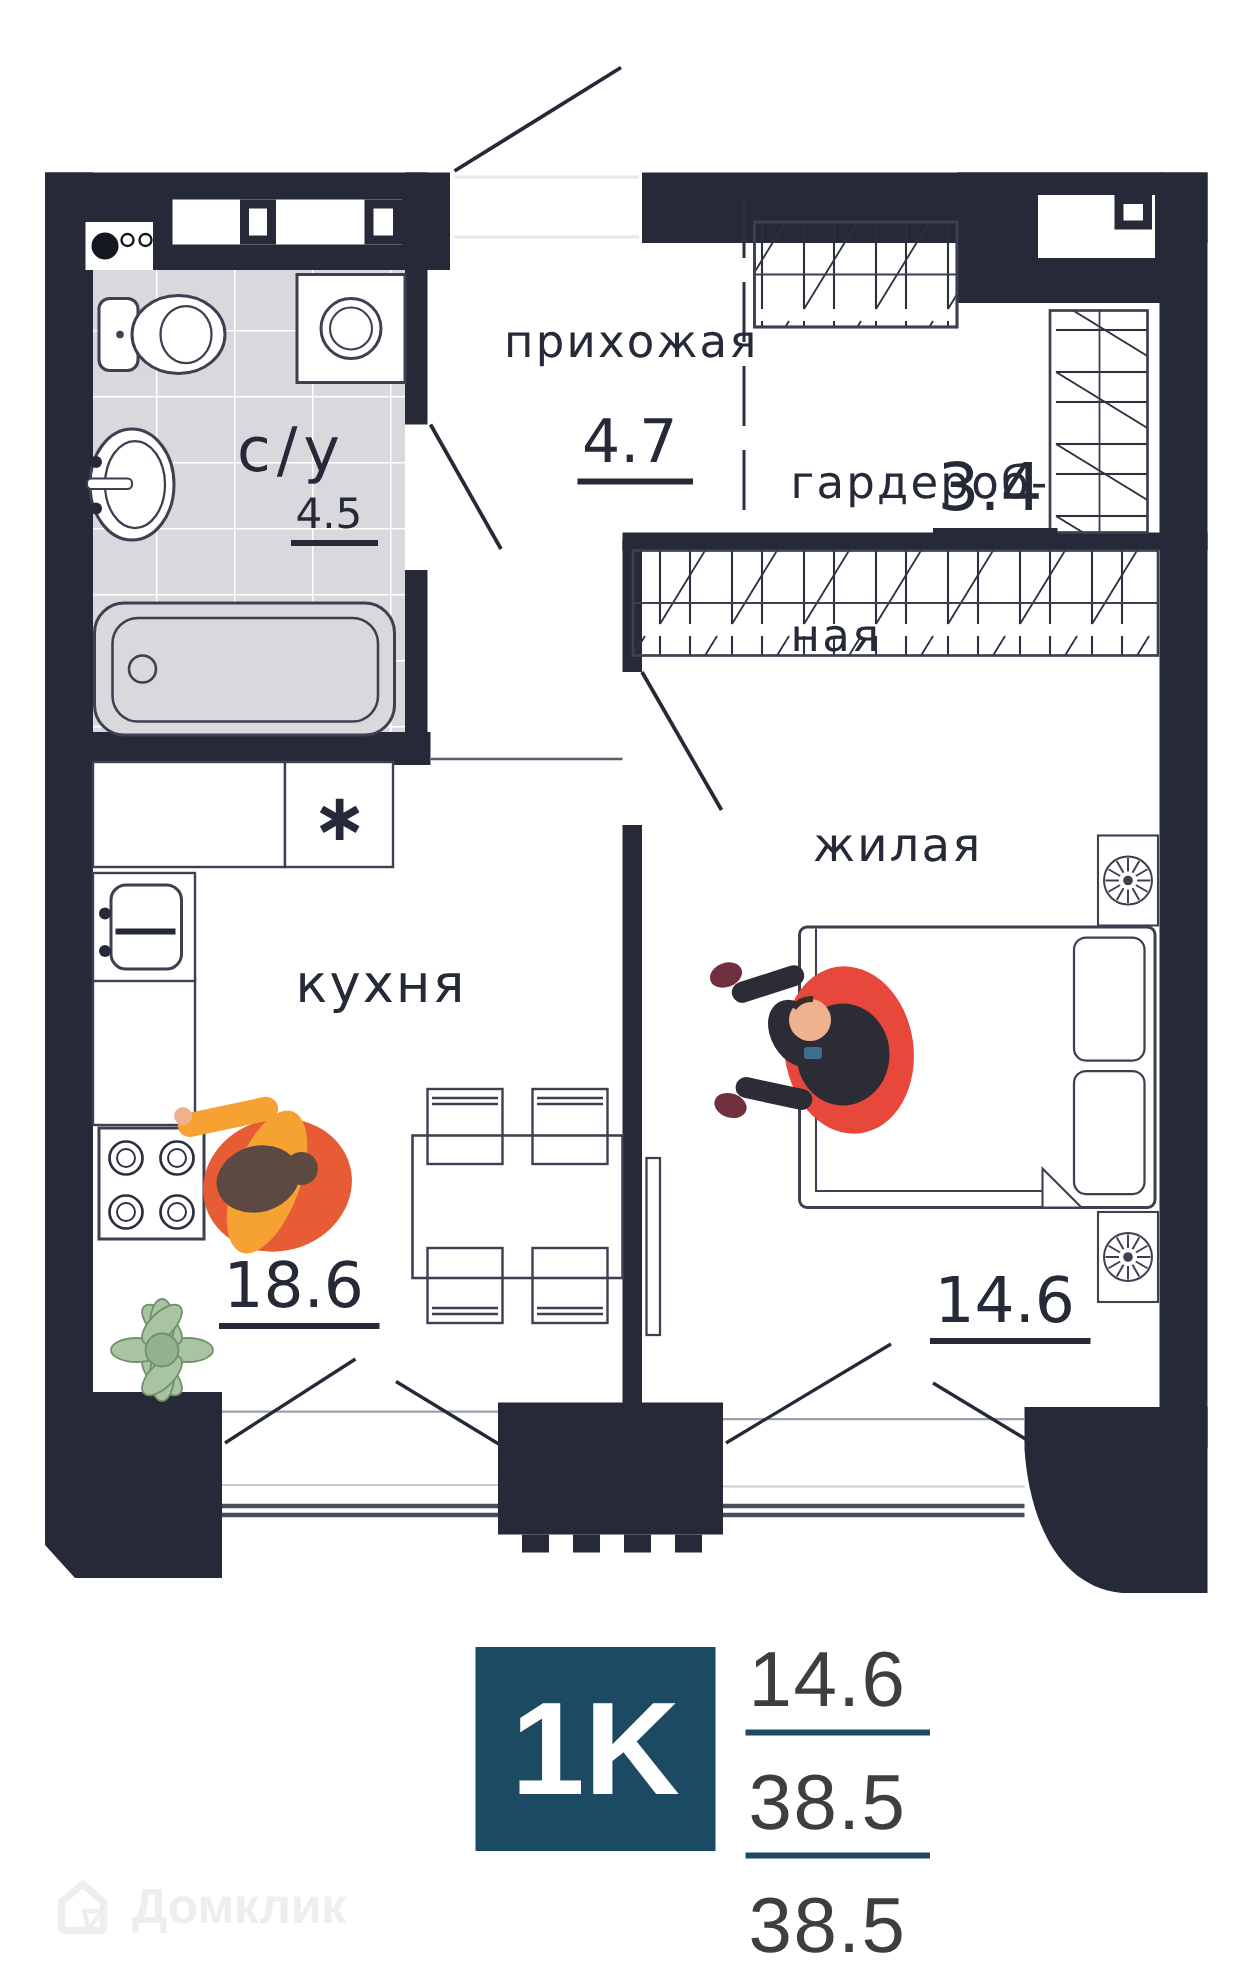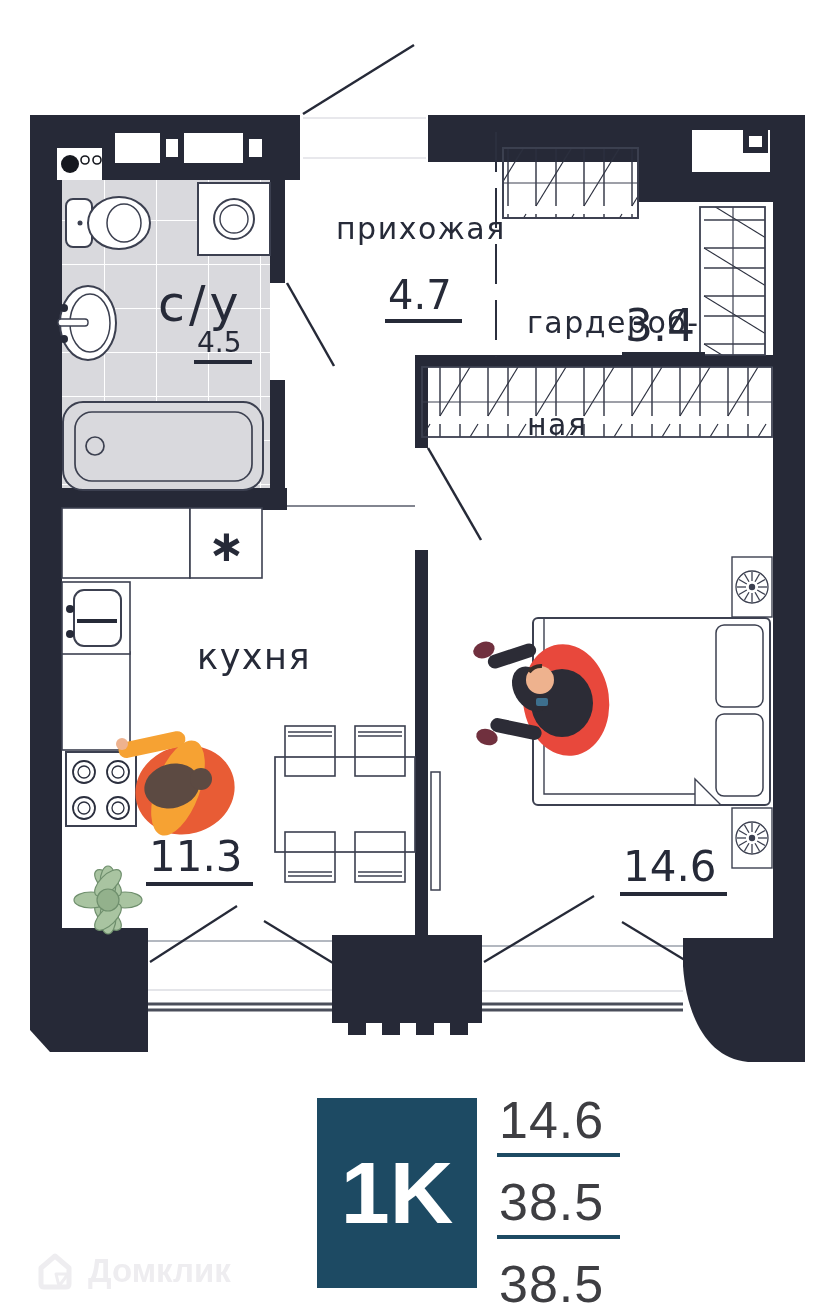--- a/index.html
+++ b/index.html
@@ -261,39 +261,40 @@
   </div>
 
   <div class="abs room-name" style="left:527px;top:238px;font-size:30px;line-height:34px">
     <div>гардероб-</div>
     <div>ная</div>
   </div>
   <div class="abs" style="left:622px;top:300px;font-size:44px">
     <span class="area-num">3.4</span>
   </div>
 
-  <div class="abs room-name" style="left:158px;top:278px;font-size:49px;letter-spacing:4px">с/у</div>
+  <div class="abs room-name" style="left:158px;top:278px;font-size:41px;letter-spacing:4px">с/у</div>
   <div class="abs" style="left:194px;top:326px;font-size:28px">
     <span class="area-num">4.5</span>
   </div>
 
   <div class="abs room-name" style="left:197px;top:638px;font-size:35px">кухня</div>
   <div class="abs" style="left:146px;top:832px;font-size:42px">
-    <span class="area-num">11.3</span>
+    <span class="area-num">18.6</span>
   </div>
 
   <div class="abs room-name" style="left:542px;top:474px;font-size:31px;line-height:36px">
+    <div>жилая</div>
   </div>
   <div class="abs" style="left:620px;top:842px;font-size:42px">
     <span class="area-num">14.6</span>
   </div>
 
   <div class="abs" style="left:208px;top:520px;font-size:44px;color:#262a38;font-weight:bold">∗</div>
 
-  <div class="abs badge-square" style="left:317px;top:1098px;width:160px;height:190px;font-size:88px">1K</div>
+  <div class="abs badge-square" style="left:317px;top:1098px;width:160px;height:136px;font-size:88px">1K</div>
 
   <div class="abs num-col" style="left:497px;top:1094px">
     <span class="num-line"><span class="num-row u">14.6</span></span>
     <span class="num-line"><span class="num-row u">38.5</span></span>
     <span class="num-line"><span class="num-row">38.5</span></span>
   </div>
 
   <div class="abs watermark" style="left:32px;top:1248px">
     <svg width="46" height="46" viewBox="0 0 46 46">
       <path d="M9,20 L23,8 L37,20 V36 Q37,39 34,39 H12 Q9,39 9,36 Z" fill="none" stroke="#eeedf0" stroke-width="5" stroke-linejoin="round"></path>

